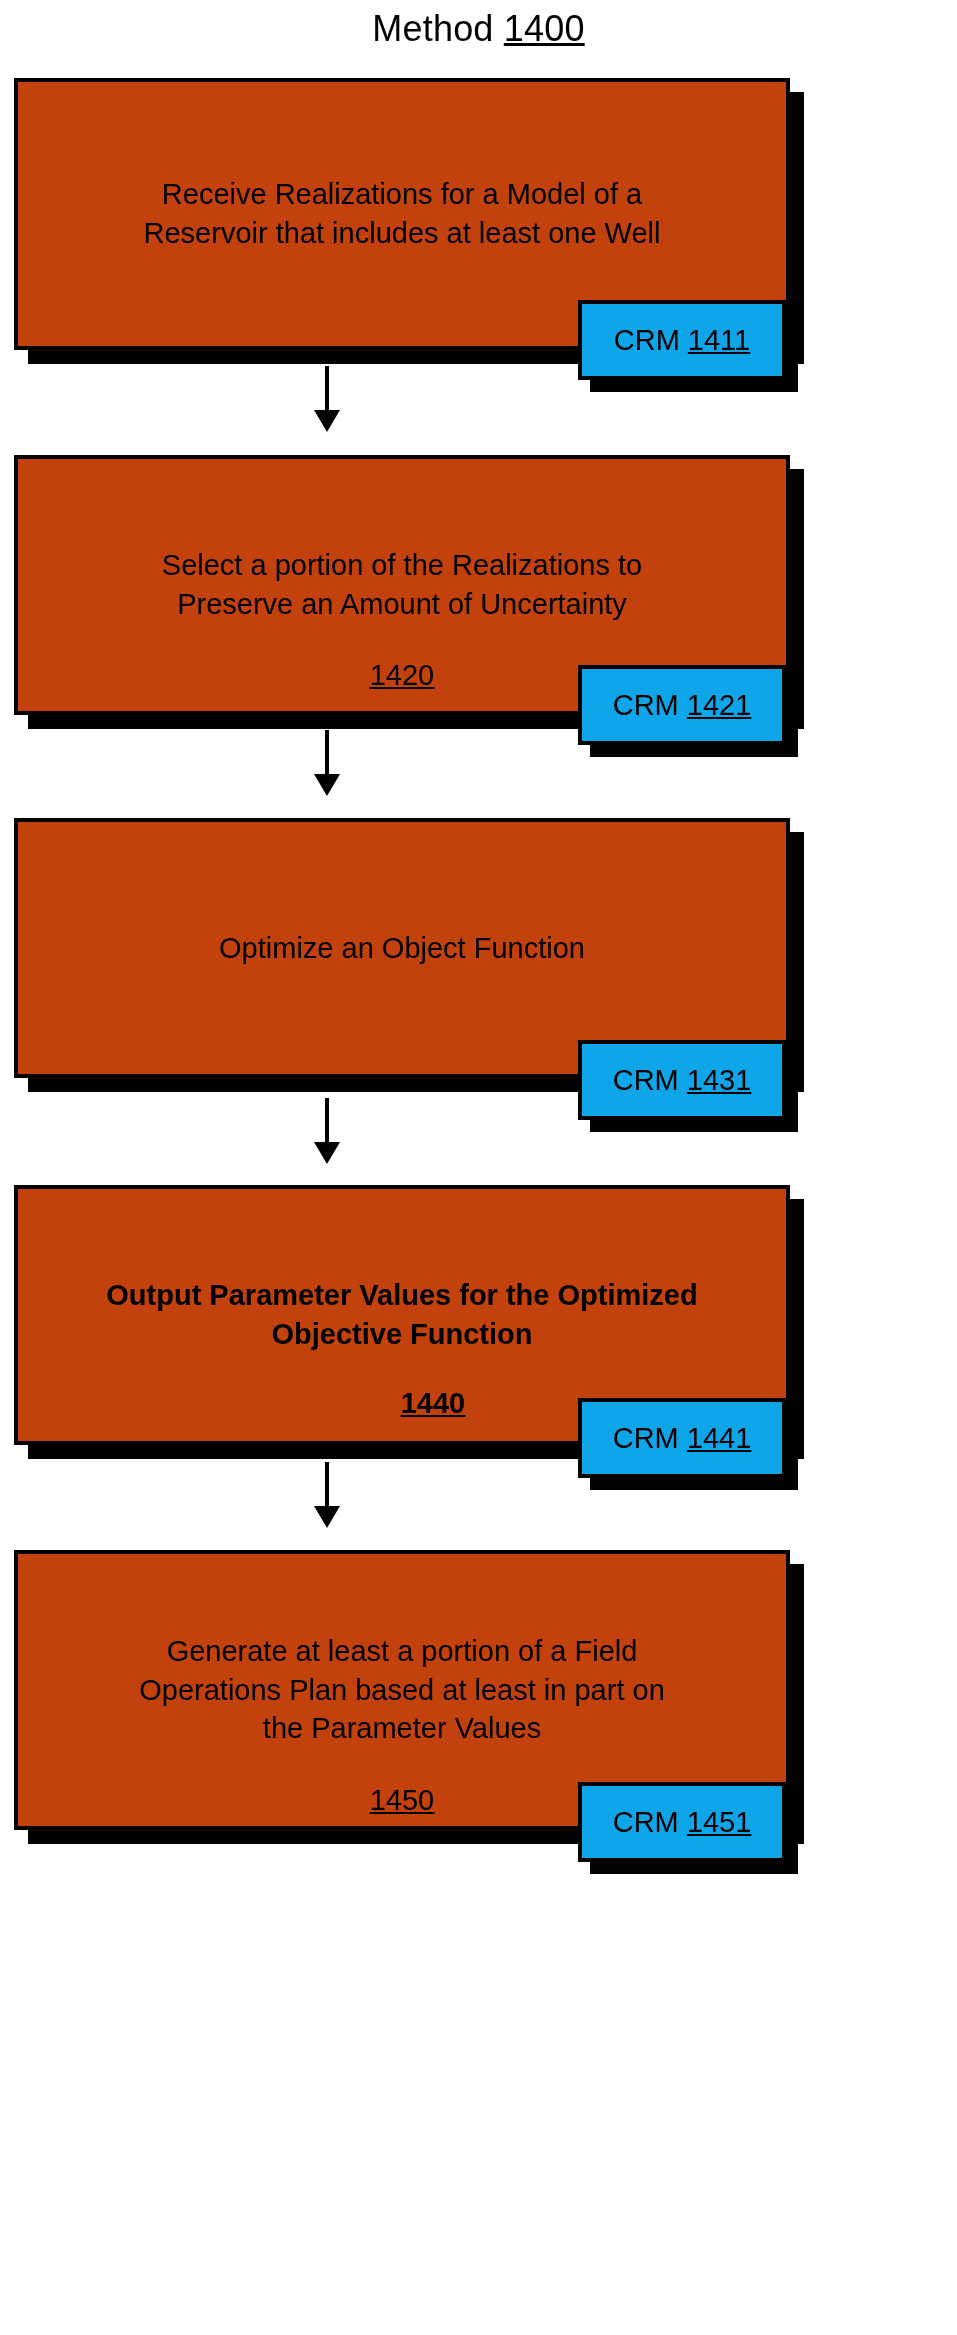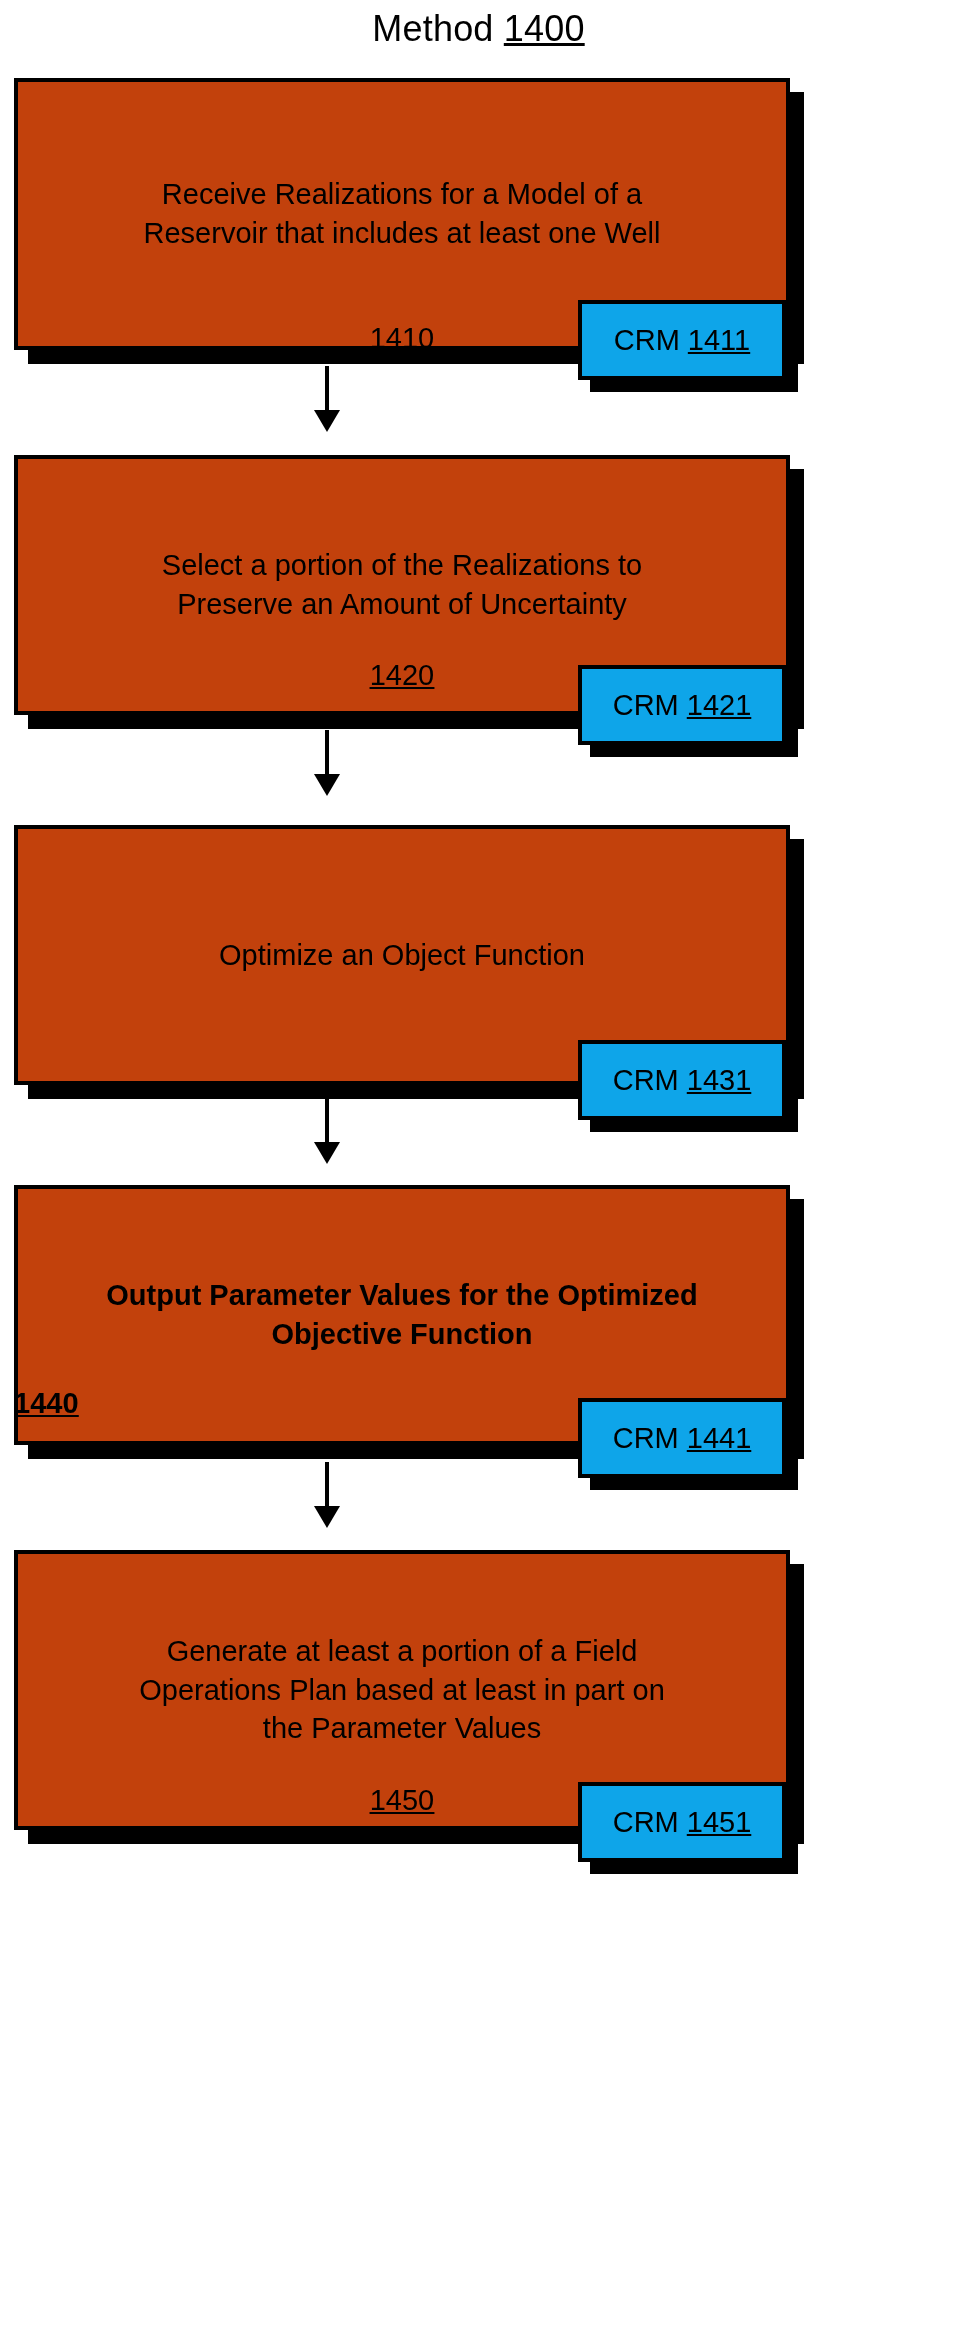--- a/index.html
+++ b/index.html
@@ -127,23 +127,20 @@
   <span>Method</span>
   <span class="num">1400</span>
 </div>
 
 <div class="step" style="top:78px; height:272px;">
   <div class="step-shadow"></div>
   <div class="step-box">
     <div class="step-text">Receive Realizations for a Model of a
 Reservoir that includes at least one Well</div>
   </div>
-  <div class="step-num" style="position:absolute; top:240px; left:0; width:776px; text-align:center; font-size:29px;">
-    <span style="text-decoration:underline;">1410</span>
-  </div>
 </div>
 <div class="crm" style="top:300px; left:578px;">
   <div class="crm-shadow"></div>
   <div class="crm-box">
     <span>CRM</span>
     <span class="num">1411</span>
   </div>
 </div>
 <div class="arrow" style="top:366px; height:46px;"></div>
 
@@ -159,42 +156,42 @@
 </div>
 <div class="crm" style="top:665px; left:578px;">
   <div class="crm-shadow"></div>
   <div class="crm-box">
     <span>CRM</span>
     <span class="num">1421</span>
   </div>
 </div>
 <div class="arrow" style="top:730px; height:46px;"></div>
 
-<div class="step" style="top:818px; height:260px;margin-top:7px;">
+<div class="step" style="top:818px; height:260px;">
   <div class="step-shadow"></div>
   <div class="step-box">
     <div class="step-text">Optimize an Object Function</div>
   </div>
 </div>
 <div class="crm" style="top:1040px; left:578px;">
   <div class="crm-shadow"></div>
   <div class="crm-box">
     <span>CRM</span>
     <span class="num">1431</span>
   </div>
 </div>
 <div class="arrow" style="top:1098px; height:46px;"></div>
 
 <div class="step" style="top:1185px; height:260px;font-weight:bold;">
   <div class="step-shadow"></div>
   <div class="step-box">
     <div class="step-text">Output Parameter Values for the Optimized
 Objective Function</div>
   </div>
-  <div class="step-num" style="position:absolute; top:198px; left:0; width:776px; text-align:left; font-size:29px;">
+  <div class="step-num" style="position:absolute; top:198px; left:0; width:776px; text-align:center; font-size:29px;padding-left:31px;">
     <span style="text-decoration:underline;">1440</span>
   </div>
 </div>
 <div class="crm" style="top:1398px; left:578px;">
   <div class="crm-shadow"></div>
   <div class="crm-box">
     <span>CRM</span>
     <span class="num">1441</span>
   </div>
 </div>

